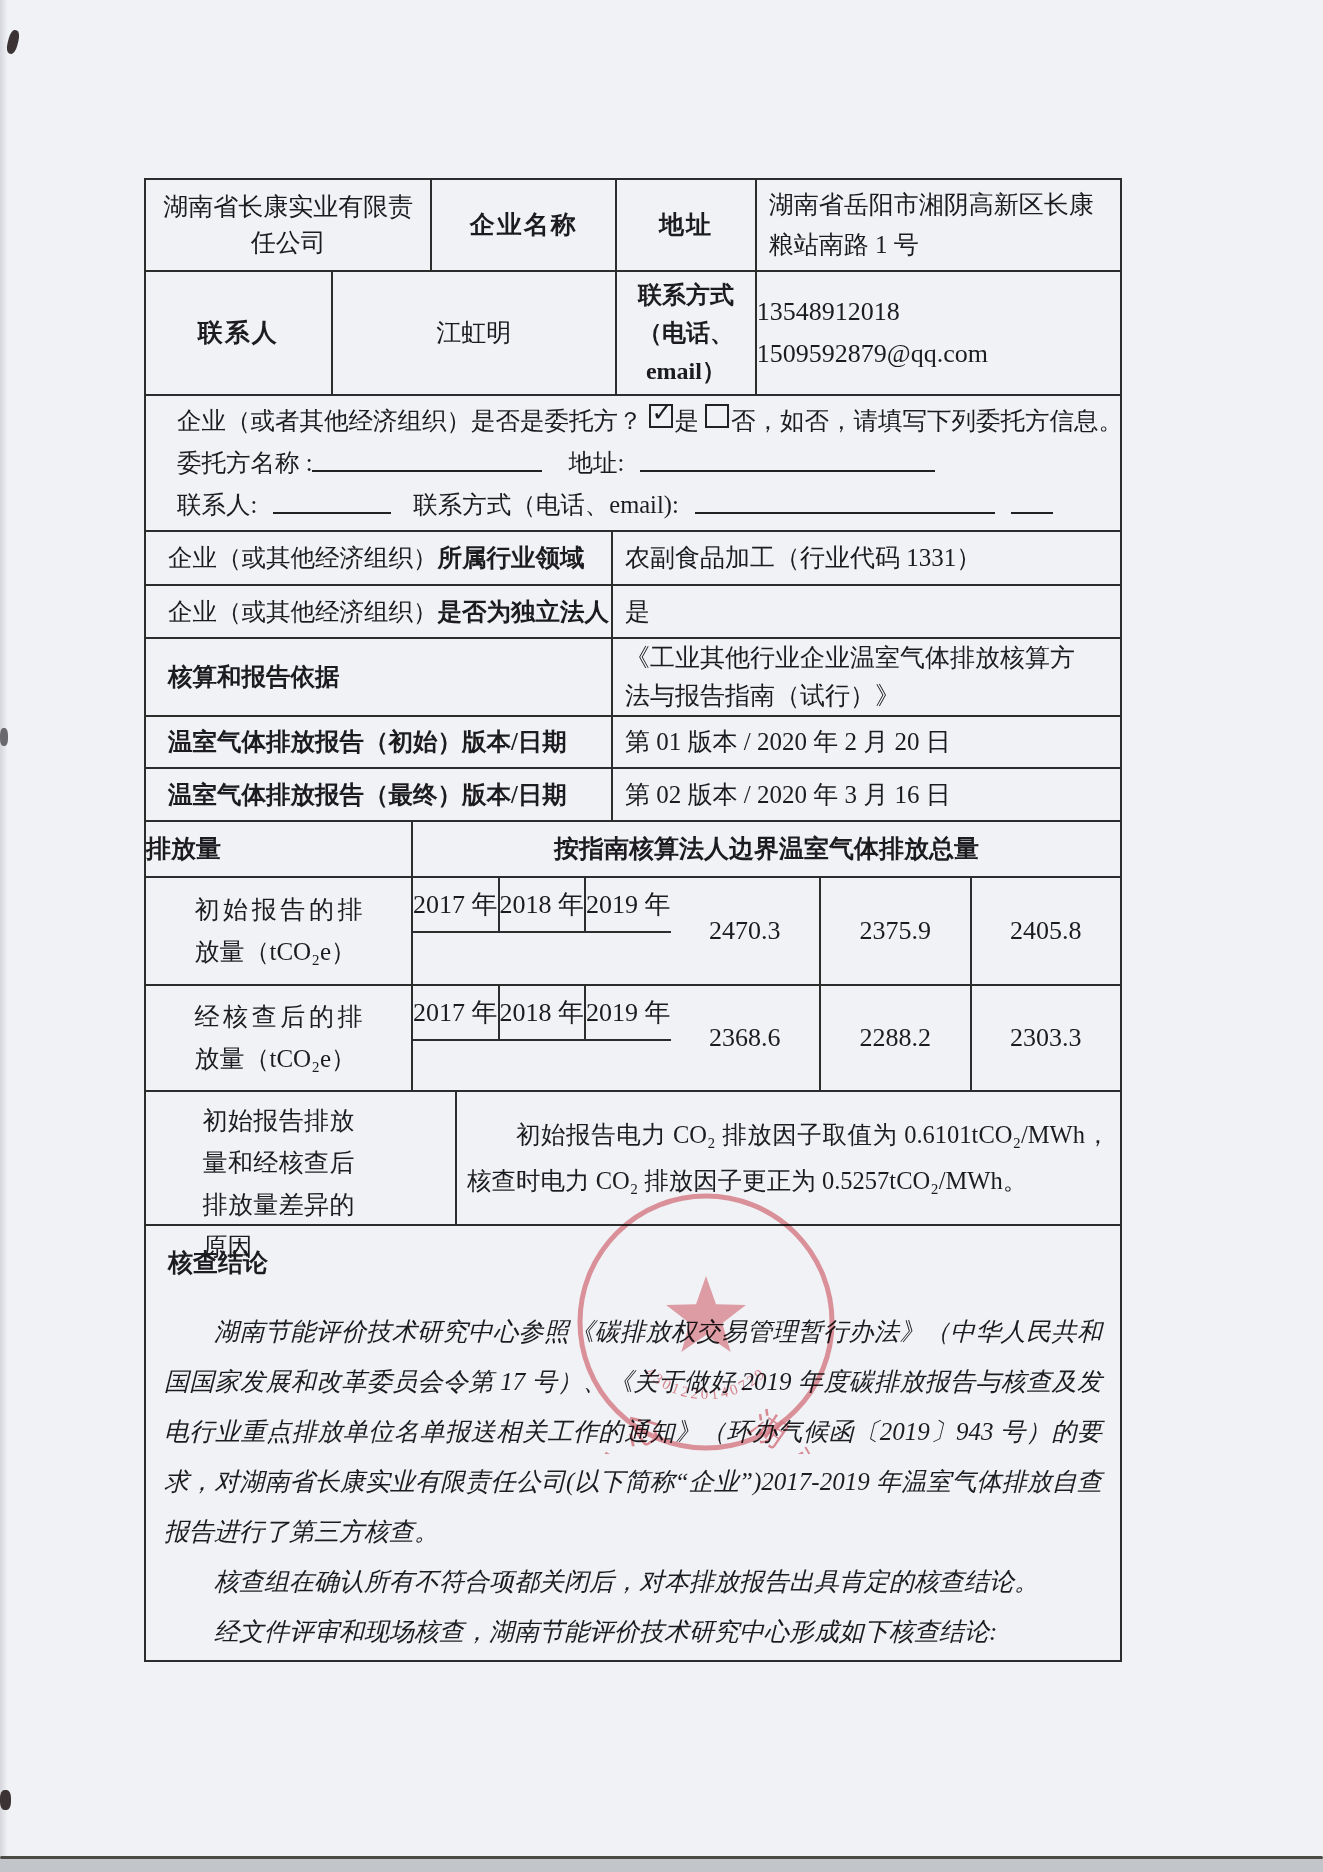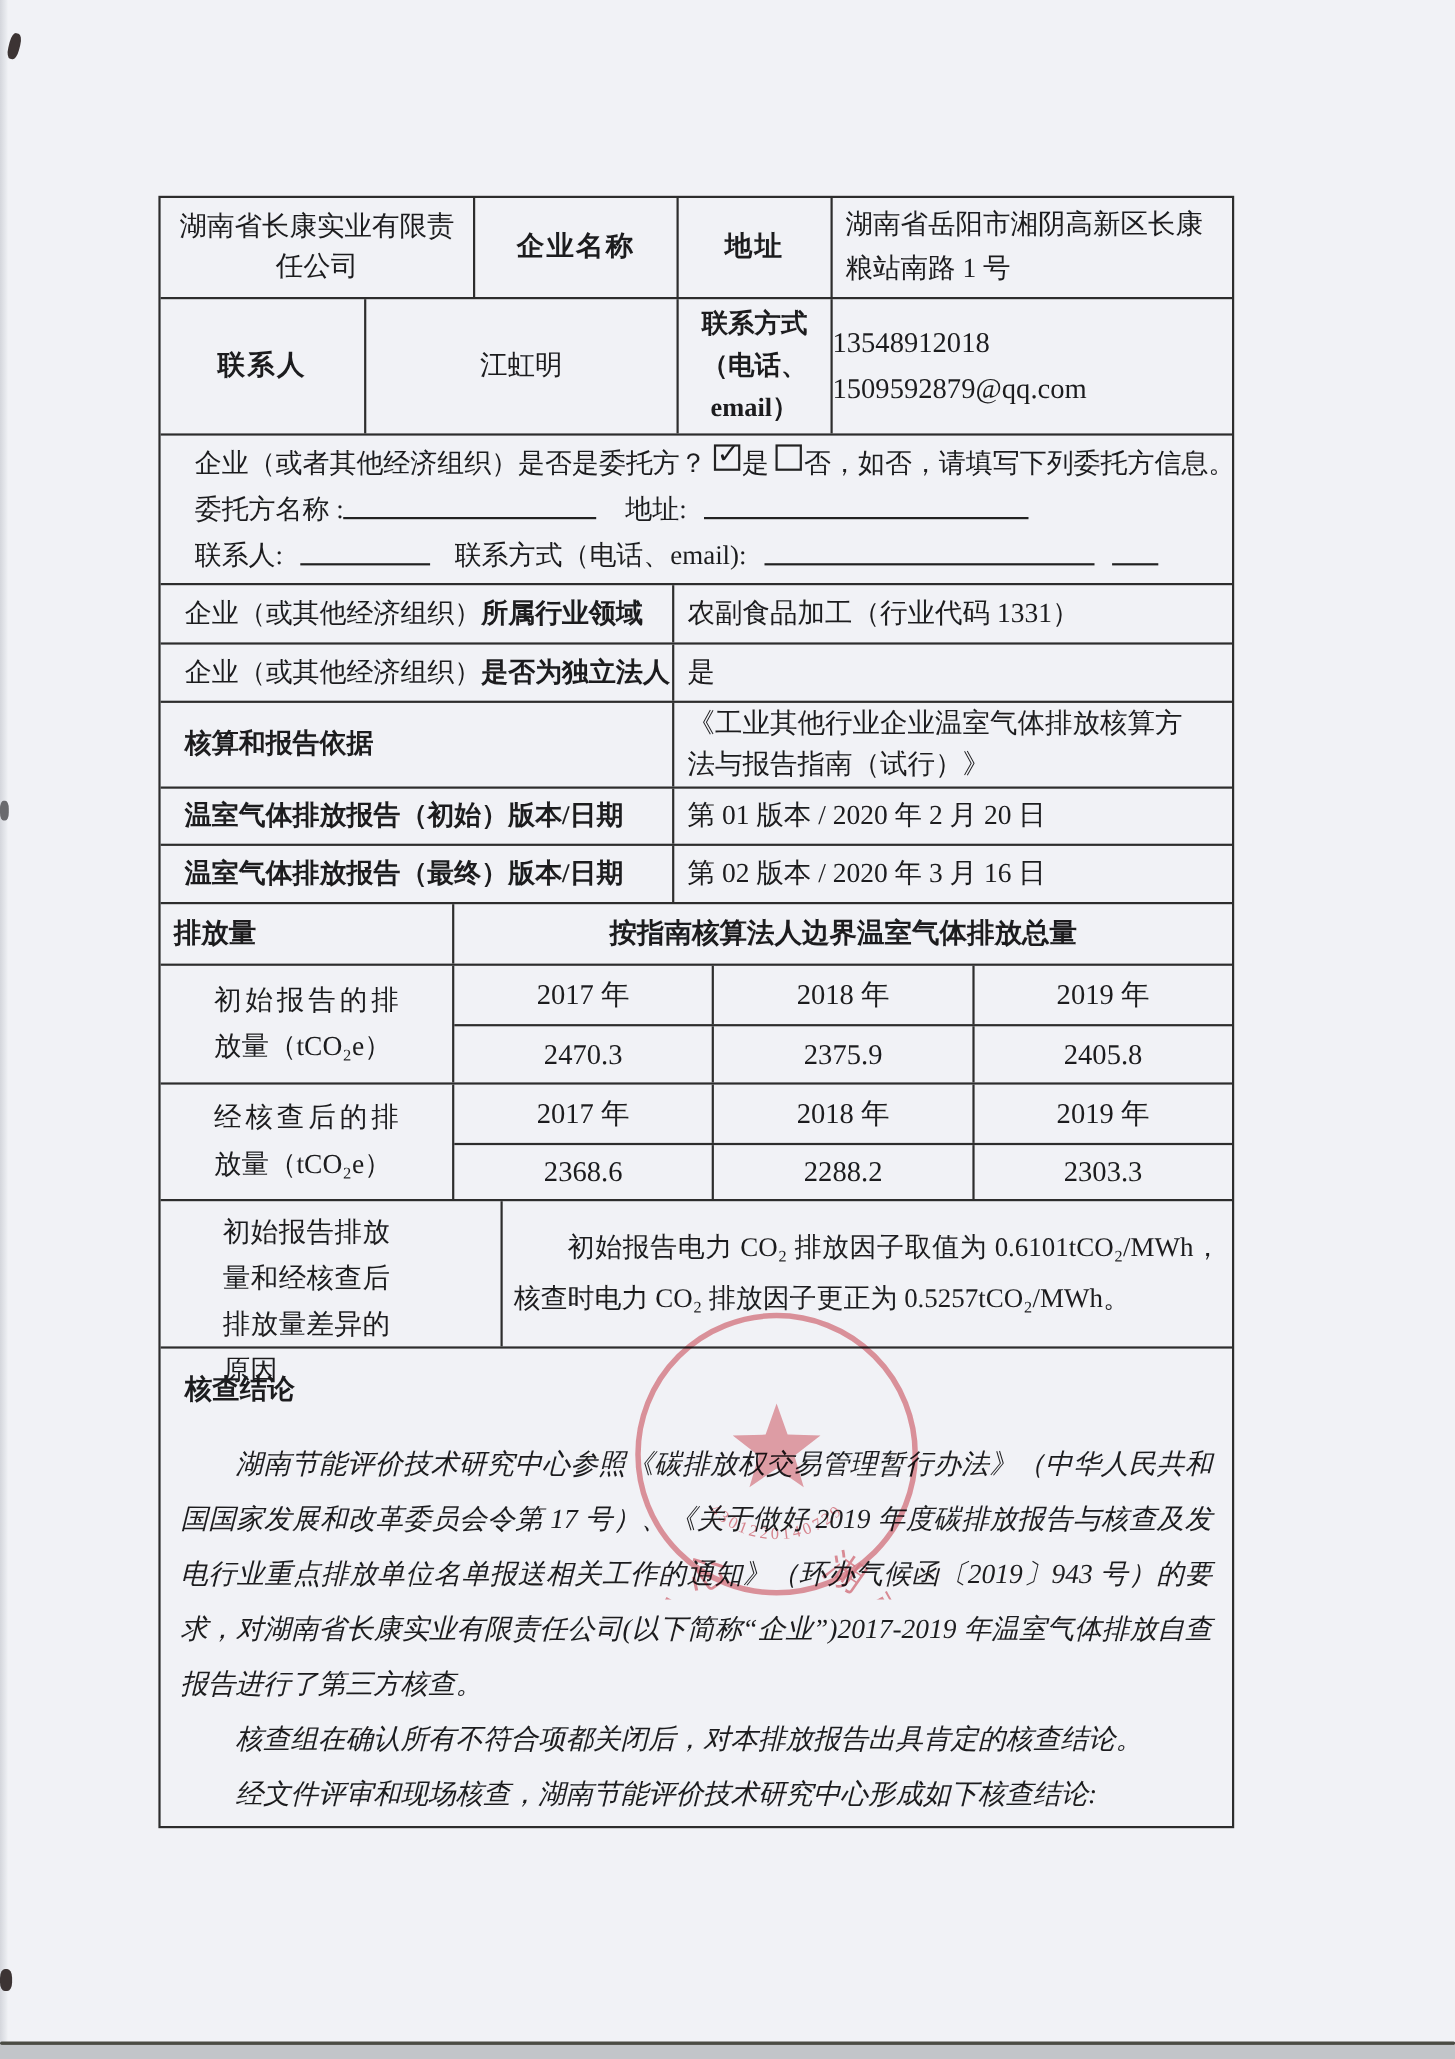--- a/index.html
+++ b/index.html
@@ -45,27 +45,27 @@
   .cb.checked::after { content:"✓"; position:absolute; left:1px; top:-8px; font-size:25px; }
   .bl { display:inline-block; border-bottom:2px solid #222; height:24px; flex:none; }
   .w230{width:230px}.w295{width:295px}.w118{width:118px}.w300{width:300px}.w42{width:42px}
   .sp26{width:26px;flex:none}.sp22{width:22px;flex:none}.sp16{width:16px;flex:none}
   
   .r4{height:54px}.r5{height:53px}.r6{height:78px}.r7{height:52px}.r8{height:53px}
   .flabel { width:465px; font-size:24.5px; padding-left:22px; white-space:nowrap; overflow:hidden; }
   .fvalue { flex:1; font-size:25px; padding:0 26px 0 12px; line-height:38px; }
   
   .r9 { height:56px; }
-  .emlabel { width:265px; font-size:25px; font-weight:bold; padding-left:12px; }
+  .emlabel { width:265px; font-size:25px; font-weight:bold; }
   .emheader { flex:1; font-size:25px; font-weight:bold; }
   .group { display:flex; }
   .r10 { height:108px; } .r11 { height:106px; }
   .glabel { width:265px; justify-content:center; }
   .glabel span { display:inline-block; width:168px; text-align:justify; font-size:25px; line-height:42px; }
-  .ggrid { flex:1; display:flex; flex-direction:column; border-left:2px solid #2d2d2d; }
+  .ggrid { flex:1; display:flex; flex-direction:row; border-left:2px solid #2d2d2d; }
   .gyears { display:flex; height:53px; border-bottom:2px solid #2d2d2d; }
   .gvals  { display:flex; flex:1; }
   .gcell { flex:1; display:flex; align-items:center; justify-content:center; font-size:26px; }
   .gcell + .gcell { border-left:2px solid #2d2d2d; }
   
   .r12 { height:134px;gap:44px; }
   .dlabel { width:265px; align-items:flex-start; padding-top:8px; justify-content:center; }
   .dlabel span { display:inline-block; width:152px; text-align:justify; font-size:25px; line-height:42px; }
   .dvalue { flex:1; font-size:24.5px; padding:0 10px 0 10px; }
   .dvalue p { margin:0; text-indent:2em; line-height:46px; text-align:justify; }

